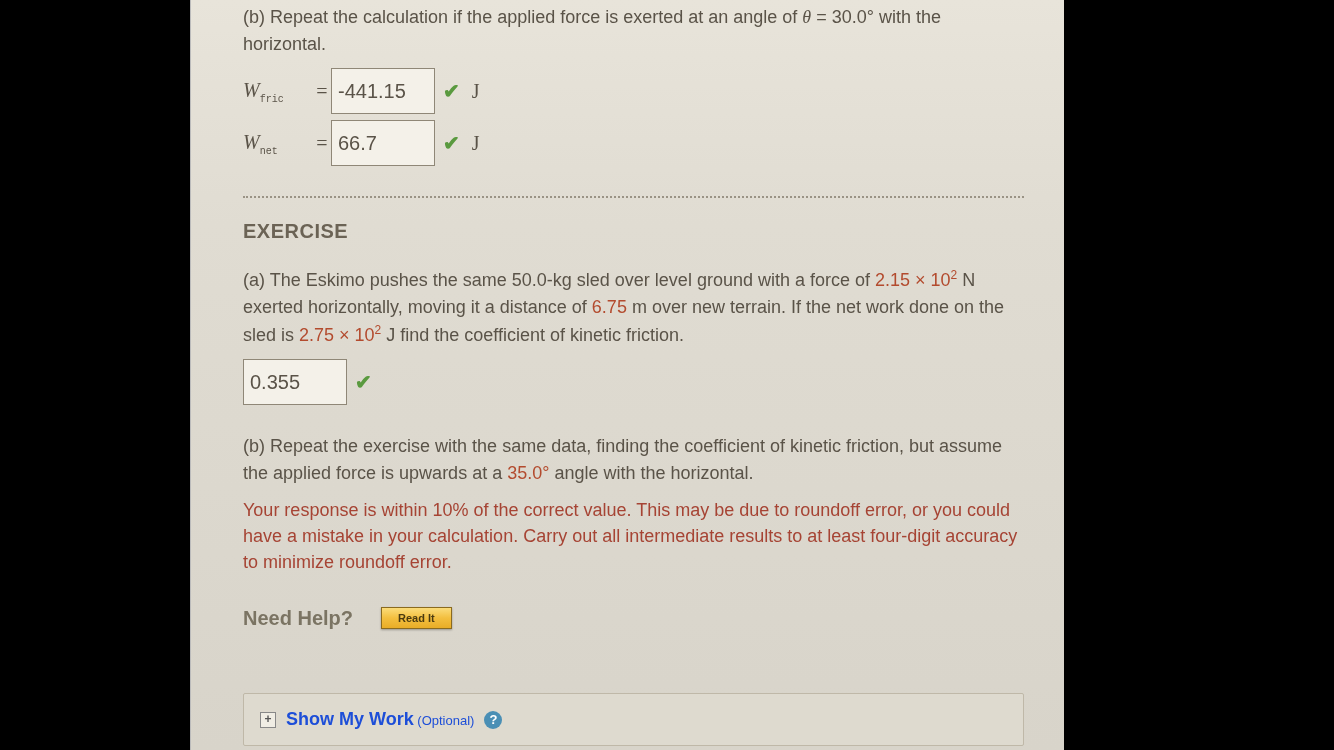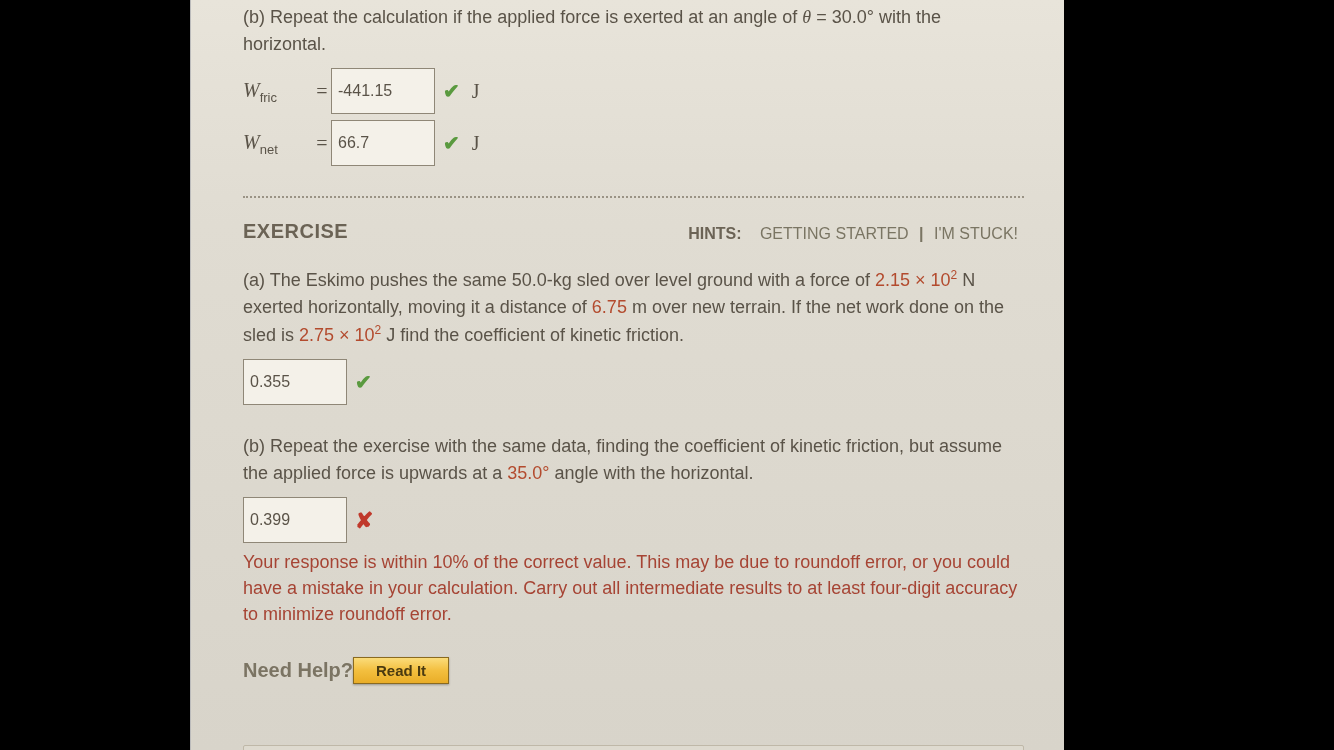--- a/index.html
+++ b/index.html
@@ -48,34 +48,34 @@
   }
   .eq-label {
     font-style: italic;
     font-family: "Times New Roman", serif;
     font-size: 20px;
     width: 70px;
     text-align: left;
   }
   .eq-label sub {
     font-style: normal;
-    font-size: 13px;
-    font-family: Liberation Sans, sans-serif;
+    font-size: 10px;
+    font-family: Liberation Mono, monospace;
   }
   .eq-eq {
     width: 18px;
     text-align: center;
     font-family: "Times New Roman", serif;
     font-size: 20px;
   }
   .input-box {
     border: 1px solid #8f8777;
     background: #f4f1e9;
     padding: 13px 6px;
-    font-size: 16px;
+    font-size: 20px;
     width: 78px;
     height: 18px;
     color: #5a5348;
     box-sizing: content-box;
     font-family: Arial, sans-serif;
   }
   .input-box.sm { width: 90px; }
   .check {
     color: #5a9a3f;
     font-size: 20px;
@@ -130,32 +130,32 @@
   .feedback {
     color: #a64434;
     font-size: 18px;
     line-height: 1.45;
     margin-top: 4px;
   }
   .need-help {
     margin-top: 28px;
     display: flex;
     align-items: center;
-    gap: 0;
+    gap: 28px;
   }
   .need-help-label {
     font-weight: bold;
     font-size: 20px;
     color: #7b7463;
   }
   .read-it-btn {
     background: linear-gradient(180deg, #fbdc7a 0%, #f3bf3f 50%, #e9ad27 100%);
     border: 1px solid #8a6a20;
-    padding: 4px 22px;
-    font-size: 15px;
+    padding: 4px 16px;
+    font-size: 11px;
     font-weight: bold;
     color: #4a3a10;
     cursor: pointer;
     box-shadow: 0 1px 2px rgba(0,0,0,0.3);
   }
   .show-work {
     margin-top: 60px;
     padding: 12px 16px;
     border: 1px solid #bfb8a8;
     background: #dedacf;
@@ -225,47 +225,34 @@
           <input class="input-box sm" value="66.7" style="">
           <span class="check">✔</span>
           <span class="unit">J</span>
         </div>
       </div>
 
       <hr class="dot-sep">
 
       <div class="ex-header">
         <div class="ex-title">EXERCISE</div>
-        <div class="hints">
-          <b>HINTS:</b>
-          <span class="hint-link">GETTING STARTED</span>
-          <span class="hint-sep">|</span>
-          <span class="hint-link">I'M STUCK!</span>
-        </div>
       </div>
 
       <div class="para">
         <span>(a) The Eskimo pushes the same 50.0-kg sled over level ground with a force of </span><span class="red-val"><span>2.15 × 10</span><sup class="sq">2</sup></span><span> N exerted horizontally, moving it a distance of </span><span class="red-val">6.75</span><span> m over new terrain. If the net work done on the sled is </span><span class="red-val"><span>2.75 × 10</span><sup class="sq">2</sup></span><span> J find the coefficient of kinetic friction.</span>
       </div>
       <div class="eq-row">
         <input class="input-box sm" value="0.355" style="">
         <span class="check">✔</span>
       </div>
 
       <div style="height:18px"></div>
 
       <div class="para">
         <span>(b) Repeat the exercise with the same data, finding the coefficient of kinetic friction, but assume the applied force is upwards at a </span><span class="red-val">35.0°</span><span> angle with the horizontal.</span>
-      </div>
-      <div class="eq-row" style="position:relative">
-        <input class="input-box sm" value="0.399" style="">
-        <span class="cross">✘</span>
-        <svg class="cursor-arrow" width="14" height="18" viewBox="0 0 14 18">
-          <path d="M1 1 L1 14 L4 11 L7 17 L9 16 L6 10 L11 10 Z" fill="#222" stroke="#fff" stroke-width="0.5"></path>
-        </svg>
       </div>
       <div class="feedback">Your response is within 10% of the correct value. This may be due to roundoff error, or you could have a mistake in your calculation. Carry out all intermediate results to at least four-digit accuracy to minimize roundoff error.</div>
 
       <div class="need-help">
         <span class="need-help-label">Need Help?</span>
         <button class="read-it-btn">Read It</button>
       </div>
 
       <div class="show-work">
         <span class="plus-box">+</span>

